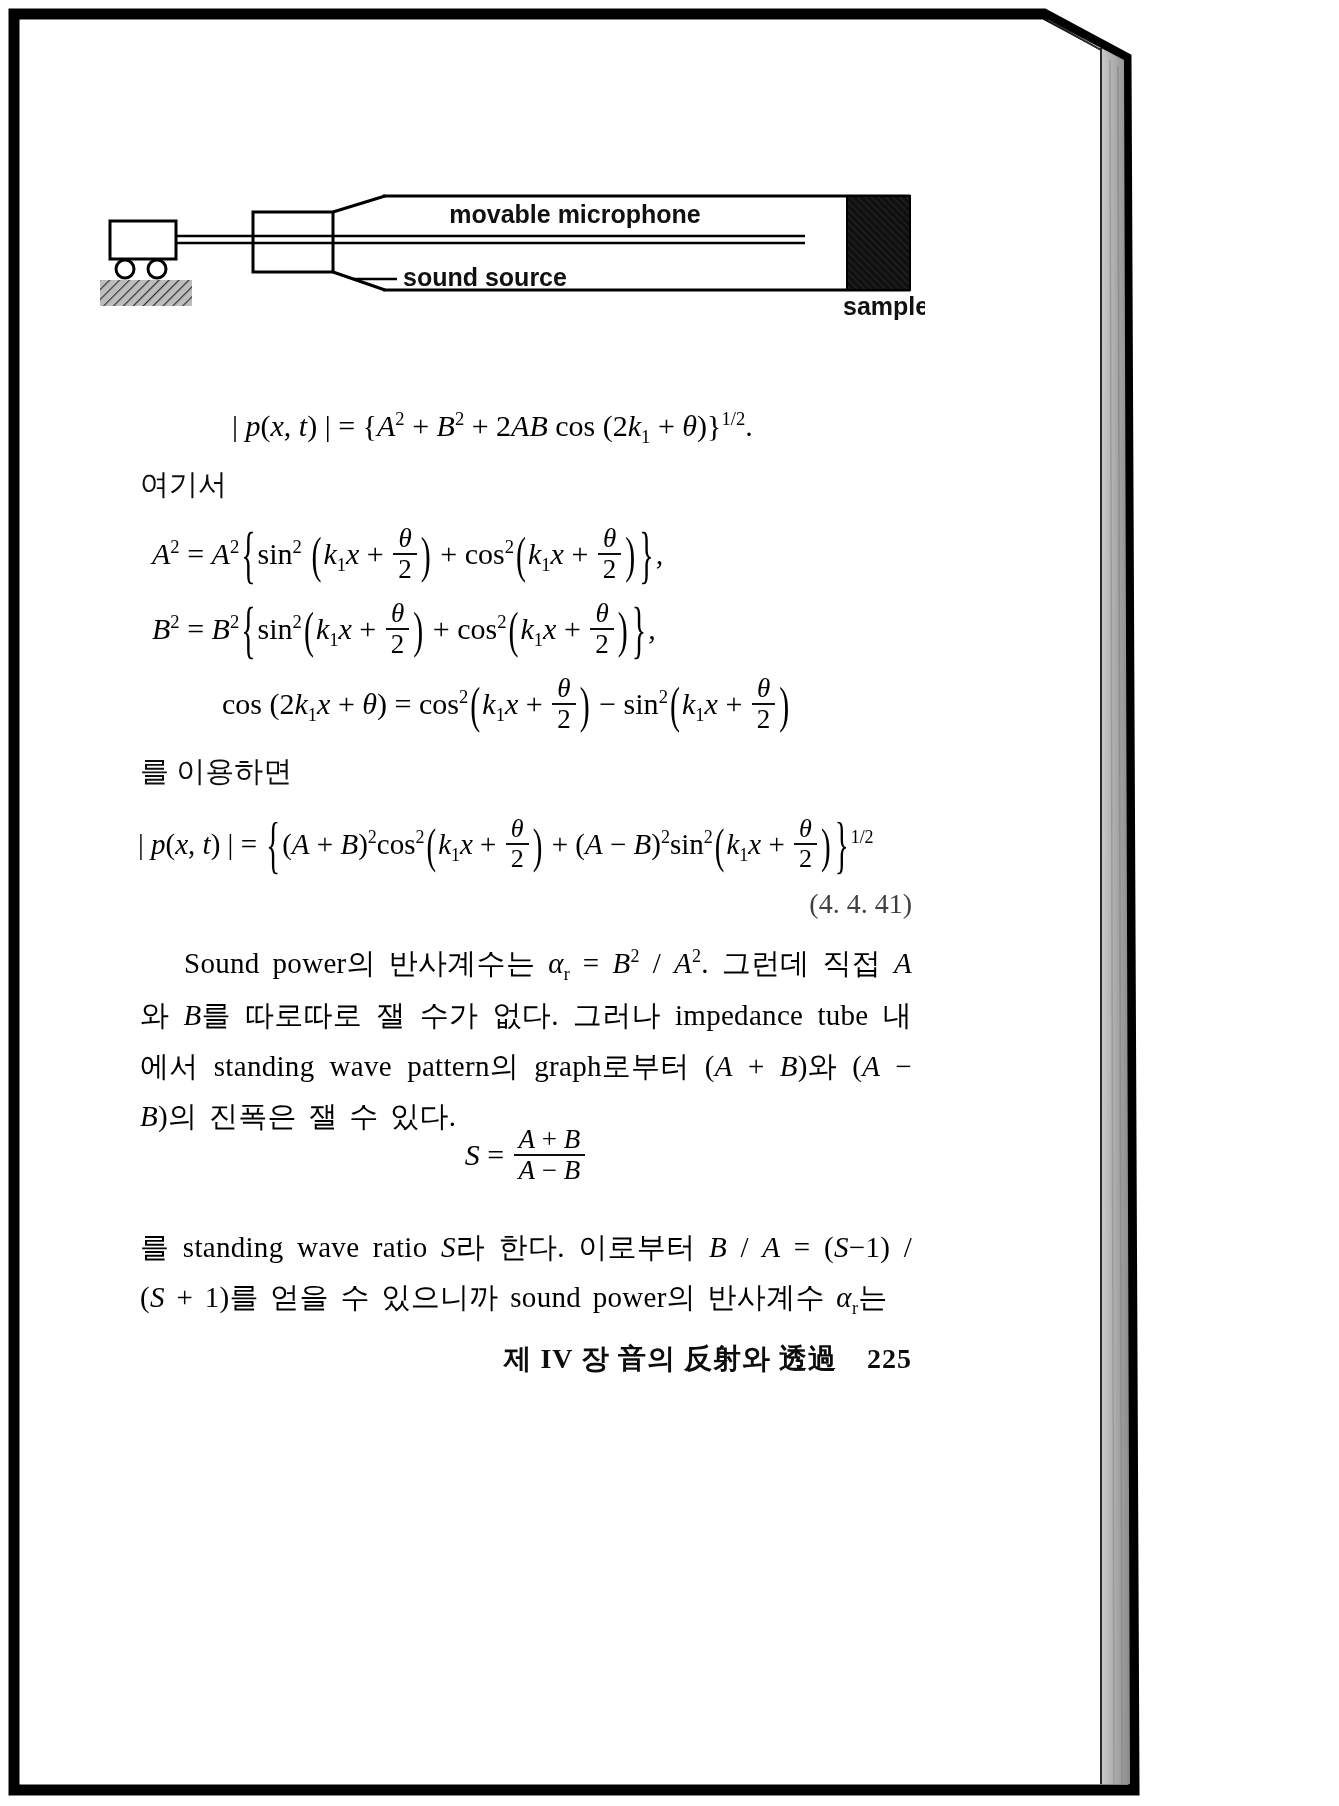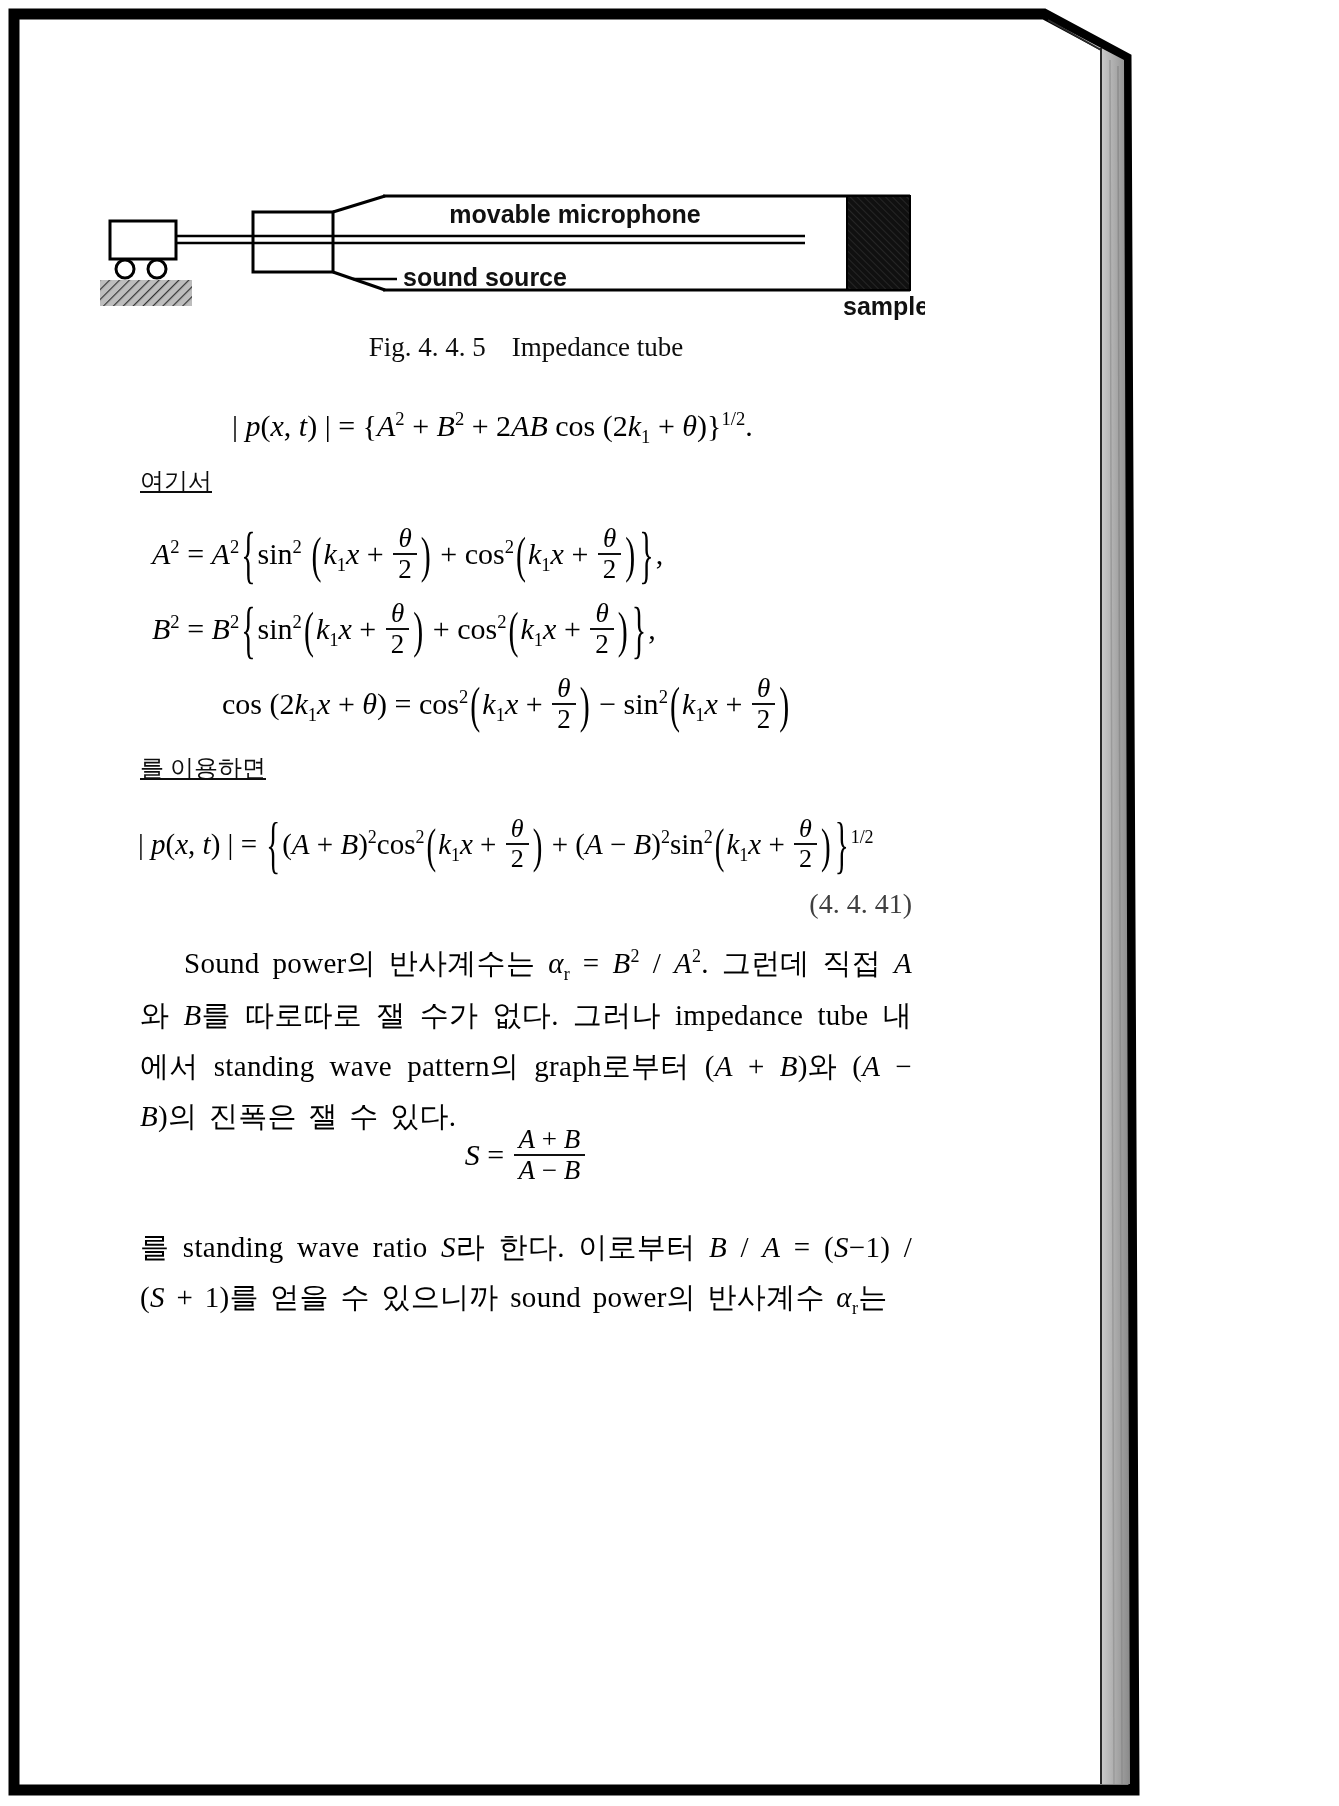--- a/index.html
+++ b/index.html
@@ -31,21 +31,21 @@
   .frac .num,.frac .den{display:block;font-size:0.9em;padding:0 5px;}
   .frac .den{border-top:2px solid #111;}
   .bd{display:inline-block;vertical-align:middle;margin:0 2px;position:relative;top:-2px;}
 
   
   .para{
     font-size:29px;line-height:1.74;color:#000000;
     text-align:justify;word-spacing:0.14em;letter-spacing:0.3px;
     font-family:"Liberation Serif","DejaVu Serif",serif;
   }
-  .kr-line{font-size:24px;color:#0d0d0d;text-decoration:underline;}
+  .kr-line{font-size:29px;color:#0d0d0d;}
   .indent{text-indent:44px;}
 
   .caption{
     font-size:27px;color:#0d0d0d;text-align:center;
   }
   .caption .cap-label{margin-right:26px;}
 
   .eq-number{
     font-size:28px;color:#404040;text-align:right;
   }
@@ -117,23 +117,20 @@
       <line x1="81" y1="58" x2="710" y2="58" stroke="#000" stroke-width="2.5"></line>
 
       <rect x="752" y="11" width="63" height="94" fill="url(#sampleHatch)" stroke="#000" stroke-width="2"></rect>
 
       <text class="fig-label" x="480" y="38" text-anchor="middle">movable microphone</text>
       <line x1="258" y1="94" x2="302" y2="94" stroke="#000" stroke-width="2.5"></line>
       <text class="fig-label" x="308" y="101" text-anchor="start">sound source</text>
       <text class="fig-label" x="748" y="130" text-anchor="start" font-weight="bold">sample</text>
     </svg>
 
-    <div class="abs caption" style="left:140px;top:332px;width:772px;">
-      <span class="cap-label">Fig. 4. 4. 5</span><span>Impedance tube</span>
-    </div>
 
     <div class="abs eq" style="left:232px;top:408px;"><span class="rm">| </span><span class="it">p</span><span class="rm">(</span><span class="it">x</span><span class="rm">,  </span><span class="it">t</span><span class="rm">) | = {</span><span class="it">A</span><sup>2</sup><span class="rm"> + </span><span class="it">B</span><sup>2</sup><span class="rm"> + 2</span><span class="it">AB</span><span class="rm"> cos (2</span><span class="it">k</span><sub>1</sub><span class="rm"> + </span><span class="it">θ</span><span class="rm">)}</span><sup>1/2</sup><span class="rm">.</span></div>
 
     <div class="abs kr-line" style="left:140px;top:465px;">여기서</div>
 
     <div class="abs eq" style="left:152px;top:527px;"><span class="it">A</span><sup>2</sup><span class="rm"> = </span><span class="it">A</span><sup>2</sup><span class="bd" style="transform: scaleY(2.1);">{</span><span class="rm">sin</span><sup>2</sup><span class="rm"> </span><span class="bd" style="transform: scaleY(1.7);">(</span><span class="it">k</span><sub>1</sub><span class="it">x</span><span class="rm"> + </span><span class="frac"><span class="num"><span class="it">θ</span></span><span class="den"><span class="rm">2</span></span></span><span class="bd" style="transform: scaleY(1.7);">)</span><span class="rm"> + cos</span><sup>2</sup><span class="bd" style="transform: scaleY(1.7);">(</span><span class="it">k</span><sub>1</sub><span class="it">x</span><span class="rm"> + </span><span class="frac"><span class="num"><span class="it">θ</span></span><span class="den"><span class="rm">2</span></span></span><span class="bd" style="transform: scaleY(1.7);">)</span><span class="bd" style="transform: scaleY(2.1);">}</span><span class="rm">,</span></div>
 
     <div class="abs eq" style="left:152px;top:602px;"><span class="it">B</span><sup>2</sup><span class="rm"> = </span><span class="it">B</span><sup>2</sup><span class="bd" style="transform: scaleY(2.1);">{</span><span class="rm">sin</span><sup>2</sup><span class="bd" style="transform: scaleY(1.7);">(</span><span class="it">k</span><sub>1</sub><span class="it">x</span><span class="rm"> + </span><span class="frac"><span class="num"><span class="it">θ</span></span><span class="den"><span class="rm">2</span></span></span><span class="bd" style="transform: scaleY(1.7);">)</span><span class="rm"> + cos</span><sup>2</sup><span class="bd" style="transform: scaleY(1.7);">(</span><span class="it">k</span><sub>1</sub><span class="it">x</span><span class="rm"> + </span><span class="frac"><span class="num"><span class="it">θ</span></span><span class="den"><span class="rm">2</span></span></span><span class="bd" style="transform: scaleY(1.7);">)</span><span class="bd" style="transform: scaleY(2.1);">}</span><span class="rm">,</span></div>
 
     <div class="abs eq" style="left:222px;top:677px;"><span class="rm">cos (2</span><span class="it">k</span><sub>1</sub><span class="it">x</span><span class="rm"> + </span><span class="it">θ</span><span class="rm">) = cos</span><sup>2</sup><span class="bd" style="transform: scaleY(1.7);">(</span><span class="it">k</span><sub>1</sub><span class="it">x</span><span class="rm"> + </span><span class="frac"><span class="num"><span class="it">θ</span></span><span class="den"><span class="rm">2</span></span></span><span class="bd" style="transform: scaleY(1.7);">)</span><span class="rm"> − sin</span><sup>2</sup><span class="bd" style="transform: scaleY(1.7);">(</span><span class="it">k</span><sub>1</sub><span class="it">x</span><span class="rm"> + </span><span class="frac"><span class="num"><span class="it">θ</span></span><span class="den"><span class="rm">2</span></span></span><span class="bd" style="transform: scaleY(1.7);">)</span></div>
@@ -144,15 +141,18 @@
     <div class="abs eq-number" style="left:140px;top:888px;width:772px;">(4. 4. 41)</div>
 
     <div class="abs para indent" style="left:140px;top:938px;width:772px;"><span class="rm">Sound power의 반사계수는 </span><span class="it">α</span><sub>r</sub><span class="rm"> = </span><span class="it">B</span><sup>2</sup><span class="rm"> / </span><span class="it">A</span><sup>2</sup><span class="rm">.  그런데 직접 </span><span class="it">A</span><span class="rm">와 </span><span class="it">B</span><span class="rm">를 따로따로 잴 수가 없다.  그러나 impedance tube 내에서 standing wave pattern의 graph로부터 (</span><span class="it">A</span><span class="rm"> + </span><span class="it">B</span><span class="rm">)와 (</span><span class="it">A</span><span class="rm"> − </span><span class="it">B</span><span class="rm">)의 진폭은 잴 수 있다.</span></div>
 
     <div class="abs" style="left:140px;top:1128px;width:772px;text-align:center;">
       <span class="eq"><span class="it">S</span><span class="rm"> = </span><span class="frac"><span class="num"><span class="it">A</span><span class="rm"> + </span><span class="it">B</span></span><span class="den"><span class="it">A</span><span class="rm"> − </span><span class="it">B</span></span></span></span>
     </div>
 
     <div class="abs para" style="left:140px;top:1222px;width:772px;"><span class="rm">를 standing wave ratio </span><span class="it">S</span><span class="rm">라 한다.  이로부터 </span><span class="it">B</span><span class="rm"> / </span><span class="it">A</span><span class="rm"> = (</span><span class="it">S</span><span class="rm">−1) / (</span><span class="it">S</span><span class="rm"> + 1)를 얻을 수 있으니까 sound power의 반사계수 </span><span class="it">α</span><sub>r</sub><span class="rm">는</span></div>
 
+    <div class="abs footer" style="left:140px;top:1340px;width:772px;">
+      <span>제 IV 장 音의 反射와 透過</span><span class="pageno">225</span>
+    </div>
 
   </div>
 </div>
 
 </body></html>

